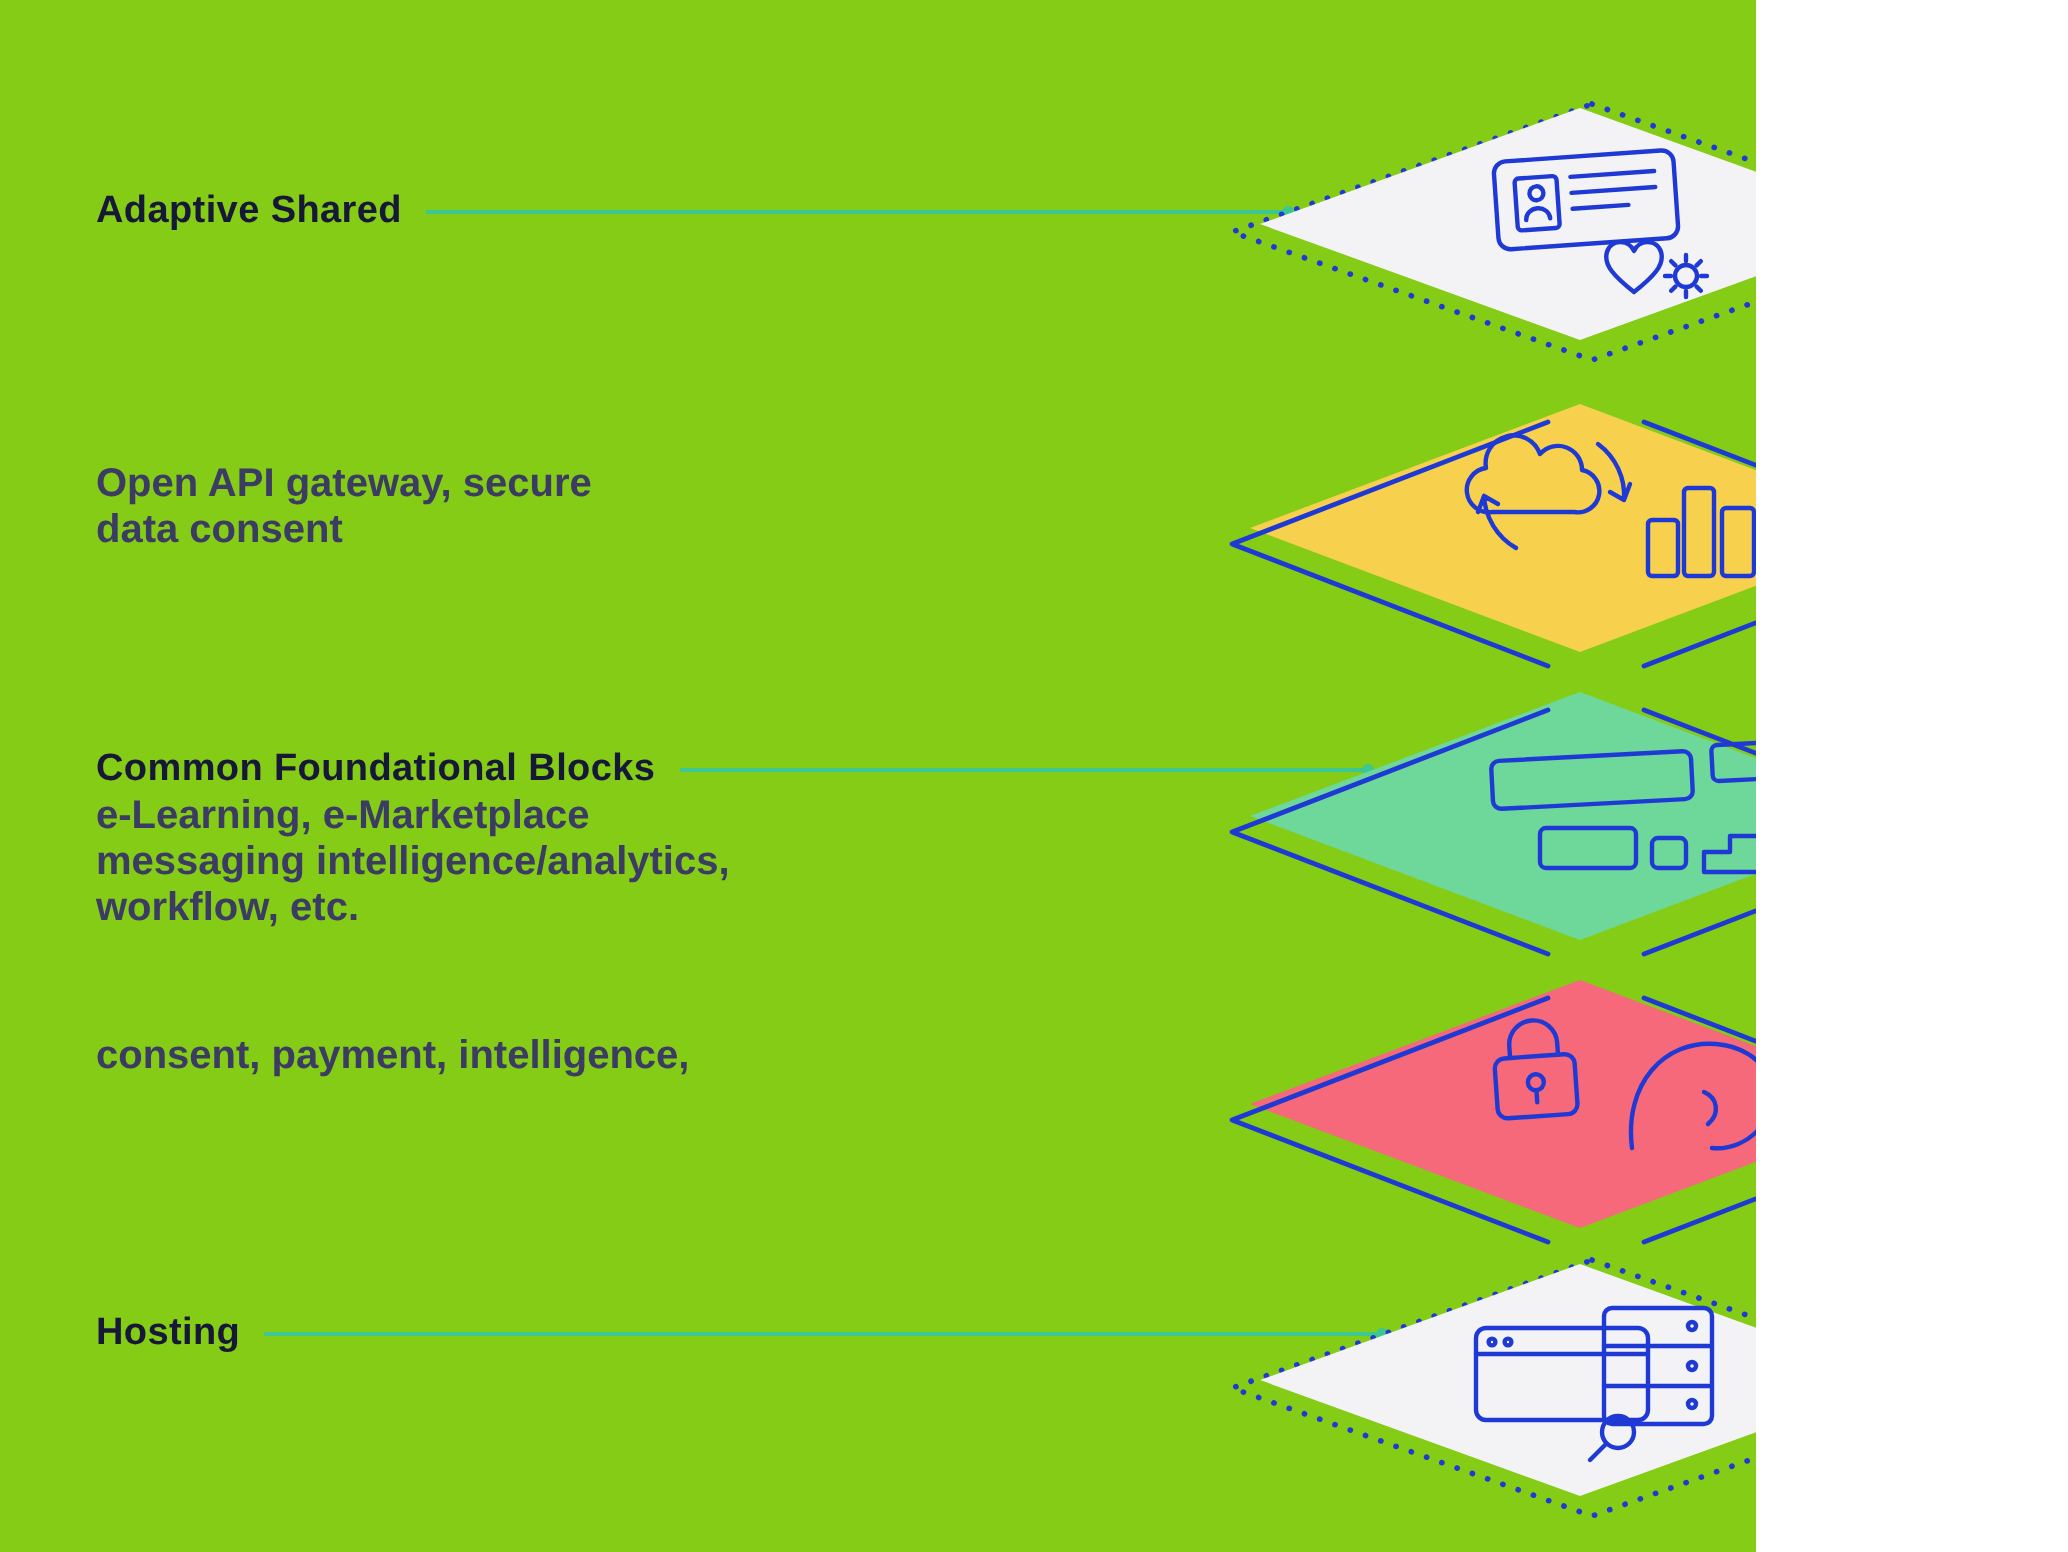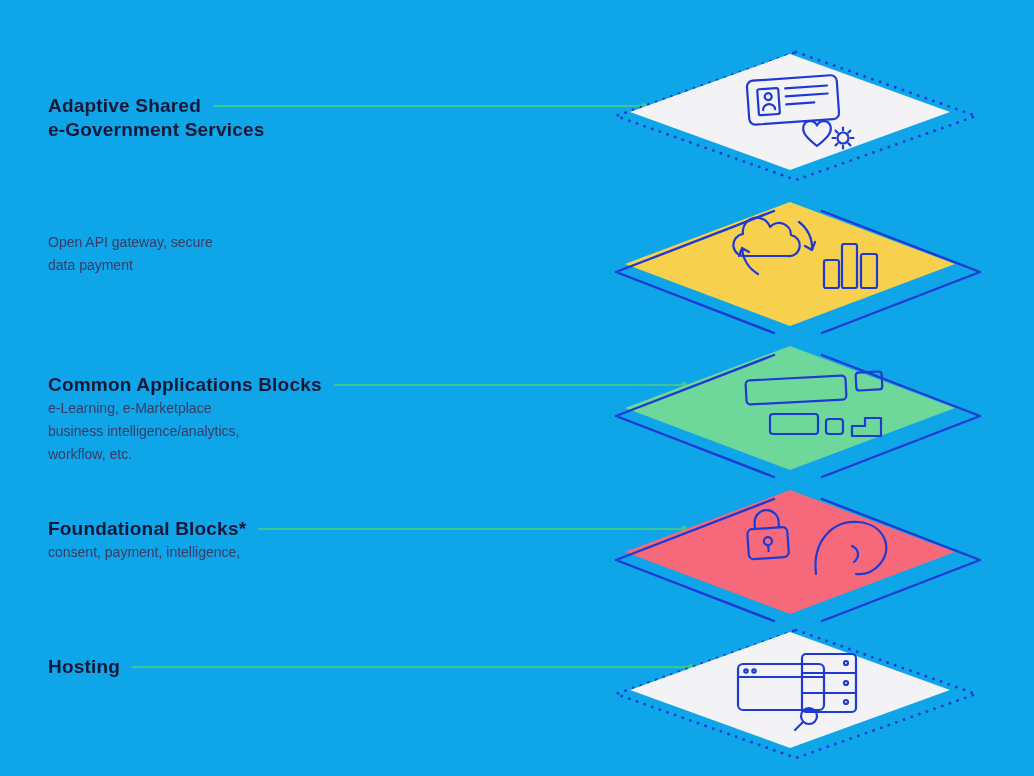--- a/index.html
+++ b/index.html
@@ -1,34 +1,34 @@
 <!DOCTYPE html>
 <html style="--connector: #3cc692; --outline-blue: #1f3ad4; --title-text: #171738; --body-text: #3b3b63;"><head>
 <meta charset="utf-8">
 <style>
   * { margin:0; padding:0; box-sizing:border-box; }
   html,body { background:#ffffff; }
   body { font-family:"Liberation Sans","DejaVu Sans",sans-serif; }
 
   .canvas {
     position:relative;
-    width:1034px; height:776px;
-    background:#0ea5e9;
+    width:878px; height:776px;
+    background:#84cc16;
     overflow:hidden;
   }
 
   .label { position:absolute; left:48px; }
   .title-row { display:flex; align-items:center; }
   .layer-title {
     font-size:19px; font-weight:700; line-height:24px;
     color:var(--title-text,#171738);
     letter-spacing:0.2px; white-space:nowrap;
   }
   .layer-desc {
-    font-size:14px; font-weight:400; line-height:23px;
+    font-size:20px; font-weight:700; line-height:23px;
     color:var(--body-text,#3b3b63);
     white-space:nowrap;
   }
 
   .connector {
     flex:1 1 auto; height:2px; margin-left:12px;
     background:var(--connector,#3cc692);
     position:relative;
   }
   .connector::after {
@@ -62,43 +62,38 @@
 </head>
 <body>
 
 <div class="canvas">
 
   <div class="label" style="top:94px; width:598px">
     <div class="title-row">
       <span class="layer-title">Adaptive Shared</span>
       <span class="connector"></span>
     </div>
-    <div class="layer-title">e-Government Services</div>
   </div>
 
   <div class="label" style="top:231px; width:633px">
     <div class="layer-desc">Open API gateway, secure</div>
-    <div class="layer-desc">data payment</div>
+    <div class="layer-desc">data consent</div>
   </div>
 
   <div class="label" style="top:373px; width:638px">
     <div class="title-row">
-      <span class="layer-title">Common Applications Blocks</span>
+      <span class="layer-title">Common Foundational Blocks</span>
       <span class="connector"></span>
     </div>
     <div class="layer-desc">e-Learning, e-Marketplace</div>
-    <div class="layer-desc">business intelligence/analytics,</div>
+    <div class="layer-desc">messaging intelligence/analytics,</div>
     <div class="layer-desc">workflow, etc.</div>
   </div>
 
   <div class="label" style="top:517px; width:638px">
-    <div class="title-row">
-      <span class="layer-title">Foundational Blocks*</span>
-      <span class="connector"></span>
-    </div>
     <div class="layer-desc">consent, payment, intelligence,</div>
   </div>
 
   <div class="label" style="top:655px; width:645px">
     <div class="title-row">
       <span class="layer-title">Hosting</span>
       <span class="connector"></span>
     </div>
   </div>
 

